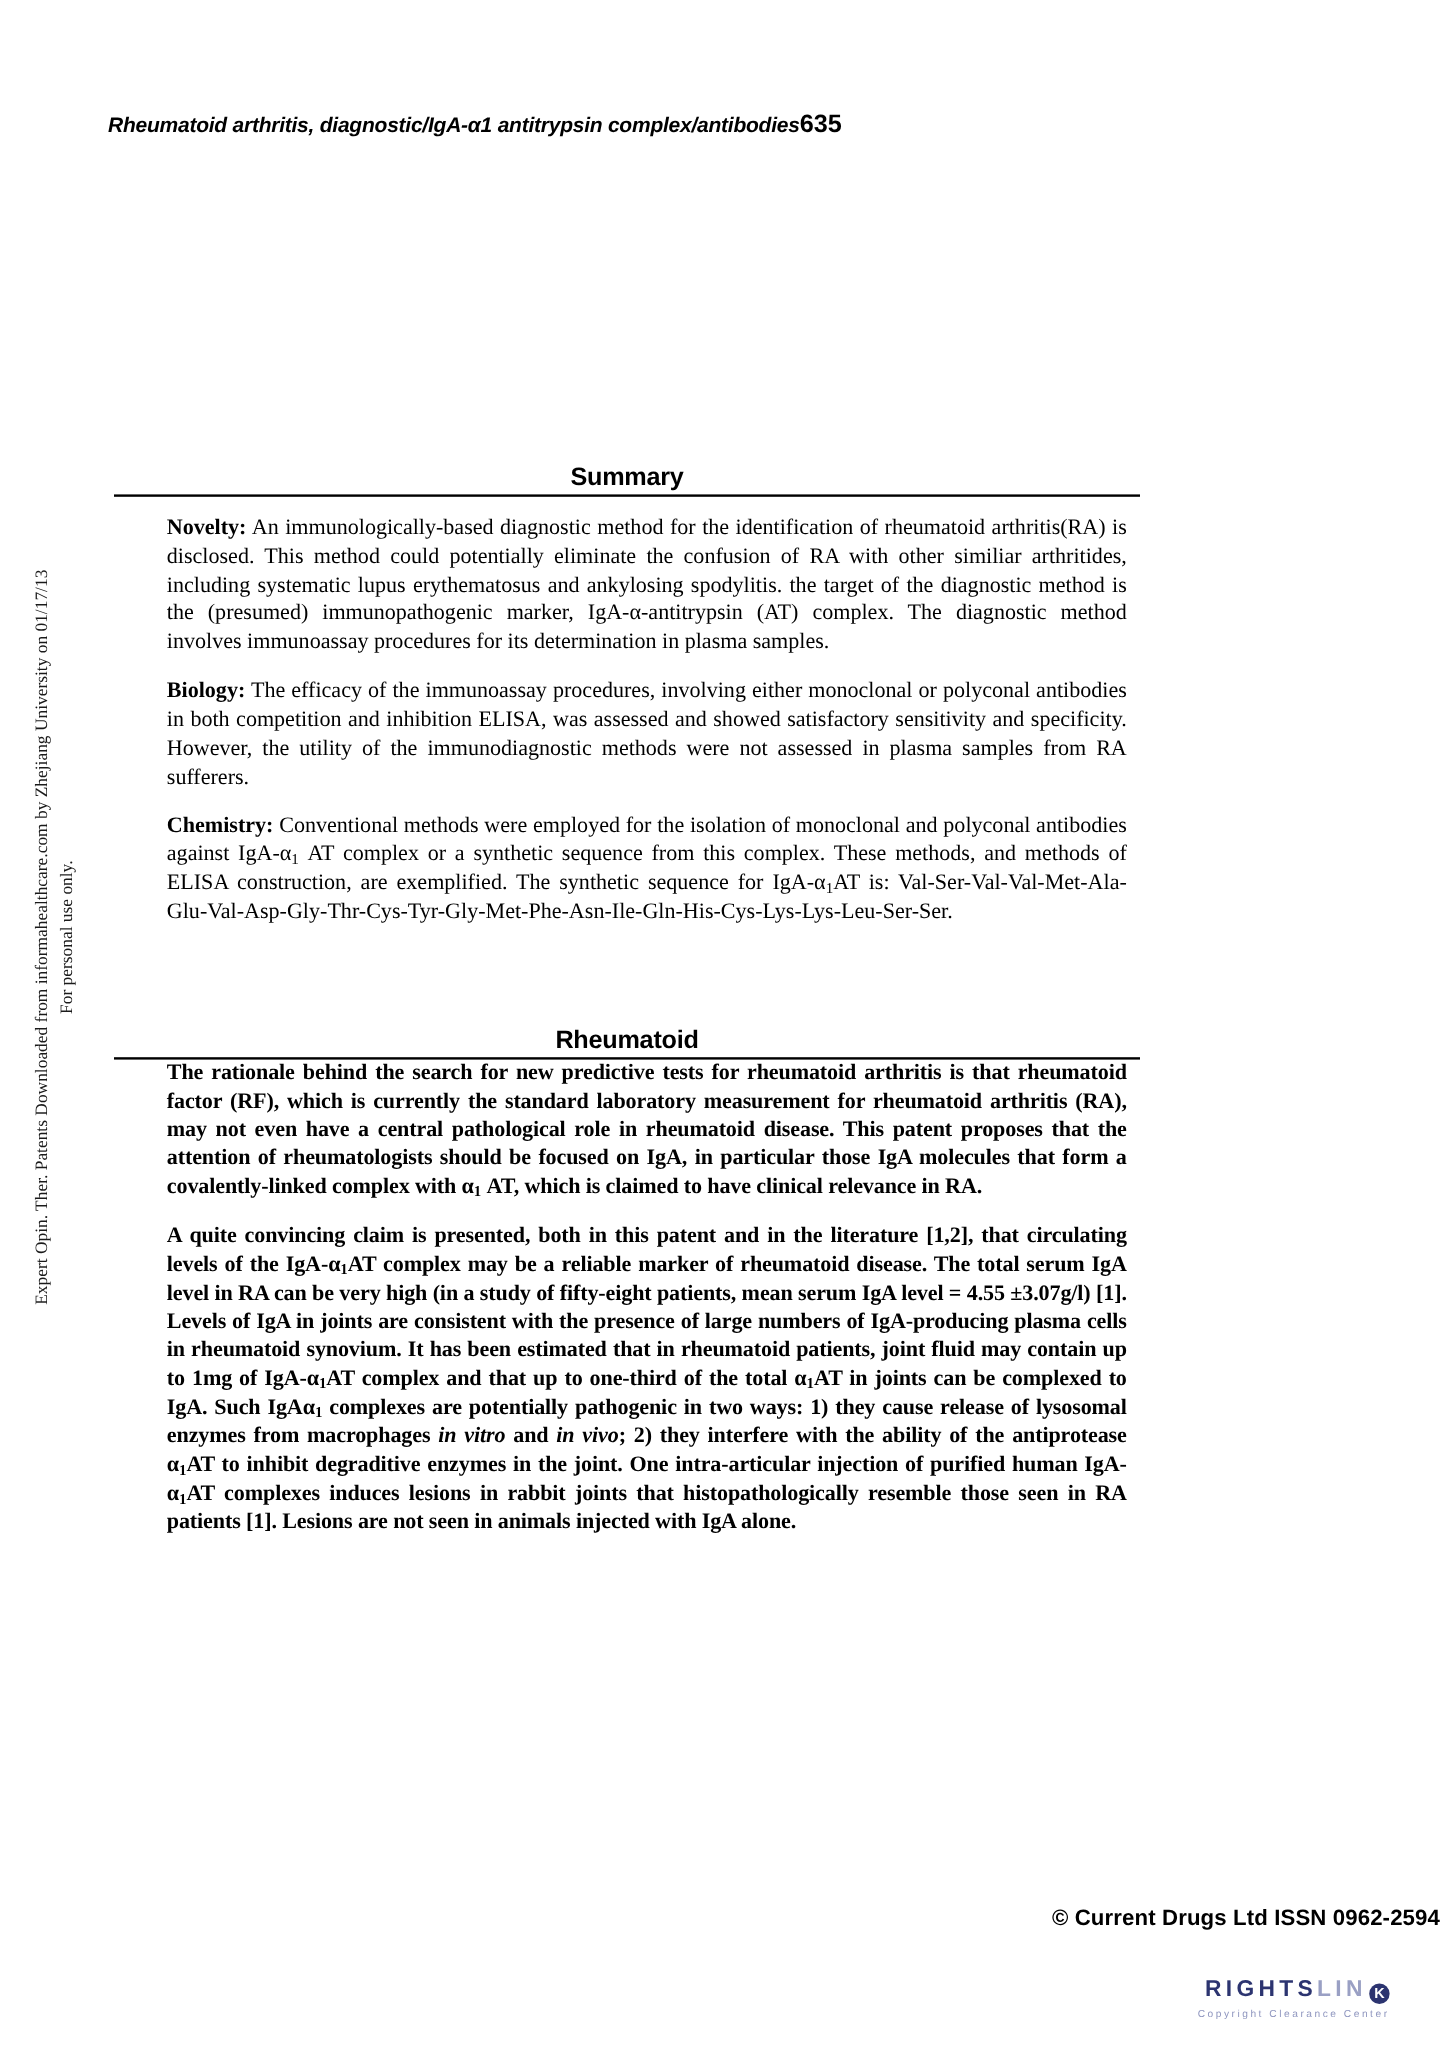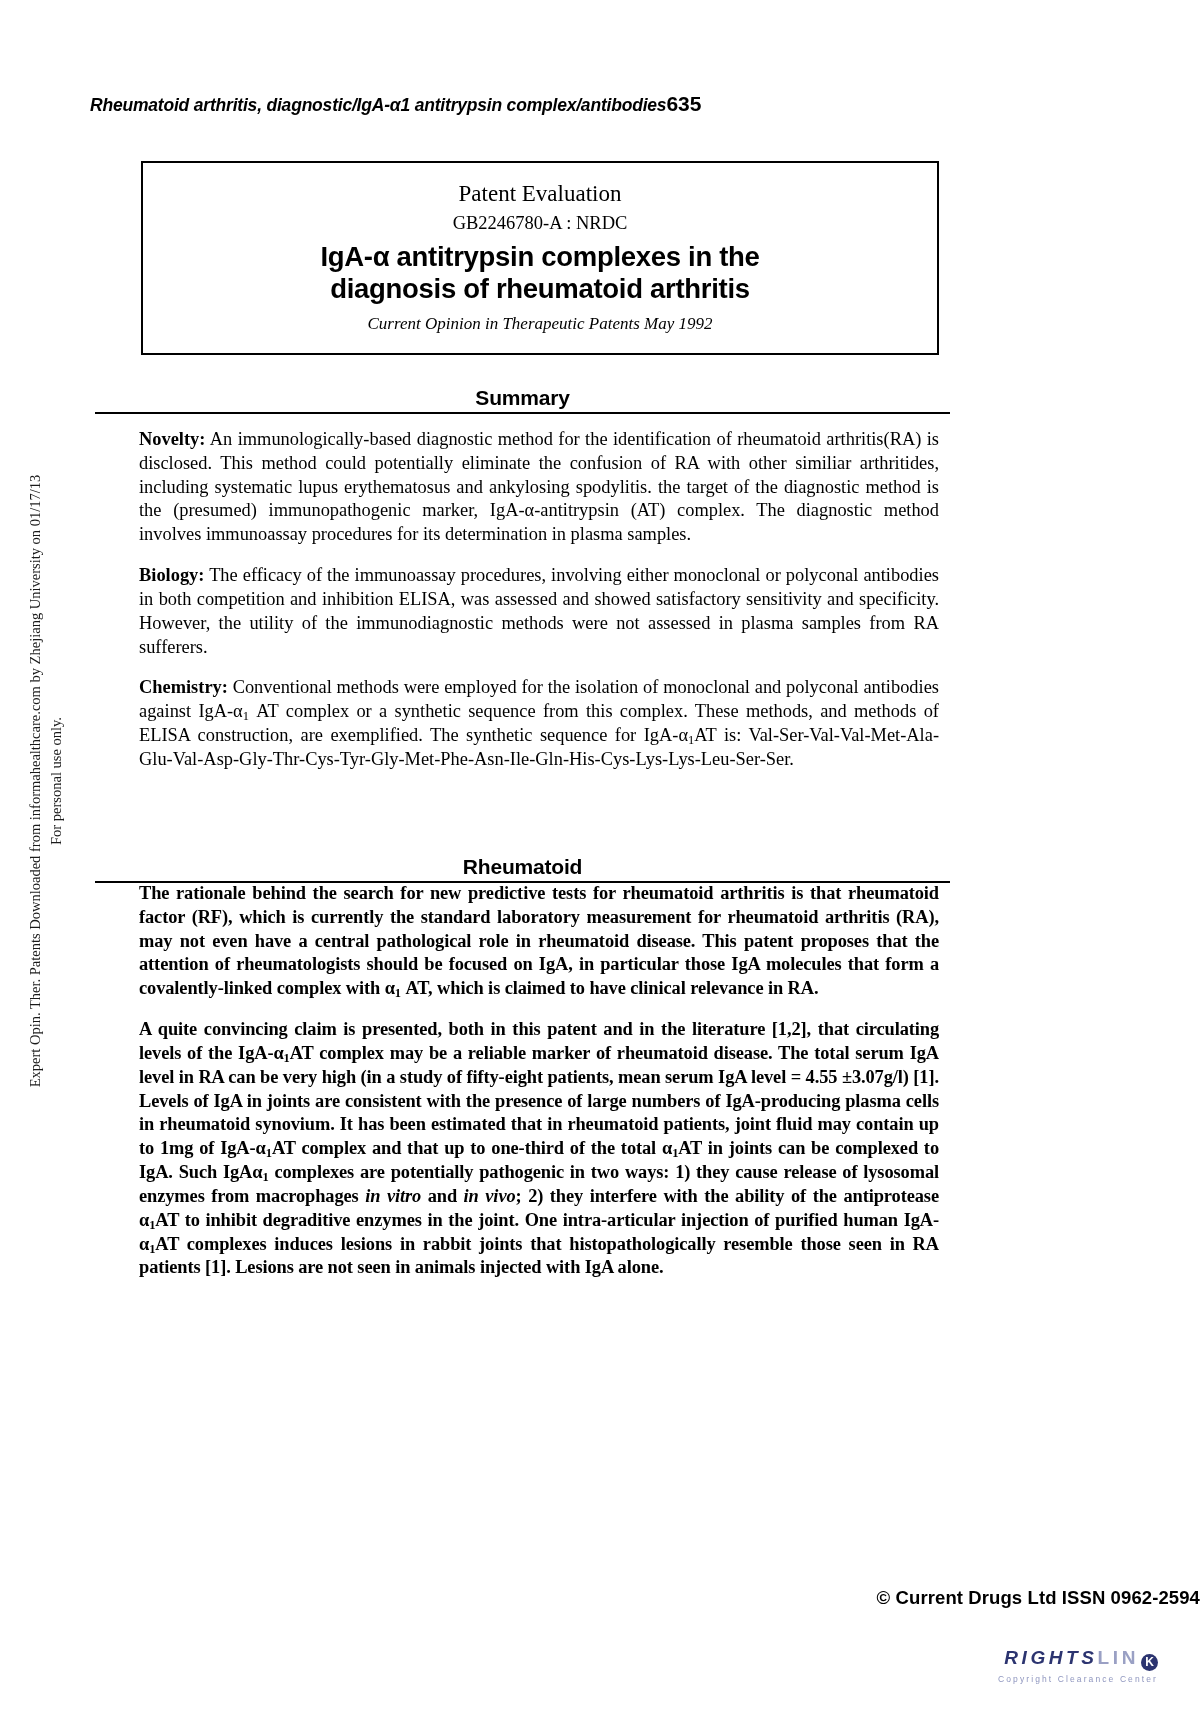--- a/index.html
+++ b/index.html
@@ -174,21 +174,21 @@
     text-align: right;
     line-height: 1;
   }
   .rl-word {
     font-family: "Liberation Sans", sans-serif;
     font-weight: bold;
     font-size: 19px;
     letter-spacing: 3.6px;
     white-space: nowrap;
   }
-  .rl-dark { color: #2c3470; font-style: italic; }
+  .rl-dark { color: #2c3470; }
   .rl-light { color: #9aa0c4; }
   .rl-mark {
     display: inline-block;
     width: 17px;
     height: 17px;
     border-radius: 50%;
     background: #2c3470;
     color: #ffffff;
     font-size: 12px;
     line-height: 17px;
@@ -215,29 +215,20 @@
   <div class="runhead">
     <div class="runhead-title">Rheumatoid arthritis, diagnostic/IgA-α1 antitrypsin complex/antibodies</div>
     <div class="runhead-page">635</div>
   </div>
 
   <div class="sidestamp">
     <span>Expert Opin. Ther. Patents Downloaded from informahealthcare.com by Zhejiang University on 01/17/13</span>
     <span>For personal use only.</span>
   </div>
 
-  <div class="titlebox">
-    <div class="tb-kicker">Patent Evaluation</div>
-    <div class="tb-patnum">GB2246780-A : NRDC</div>
-    <div class="tb-title">
-      <span>IgA-α antitrypsin complexes in the</span><br>
-      <span>diagnosis of rheumatoid arthritis</span>
-    </div>
-    <div class="tb-source">Current Opinion in Therapeutic Patents May 1992</div>
-  </div>
 
   <div class="section-head" style="top:386px;">
     <span class="sh-label">Summary</span>
     <span class="sh-rule"></span>
   </div>
 
   <div class="body-block" style="top:428px;">
     <p class="para"><span class="lead">Novelty:</span><span> An immunologically-based diagnostic method for the identification of rheumatoid arthritis(RA) is disclosed. This method could potentially eliminate the confusion of RA with other similiar arthritides, including systematic lupus erythematosus and ankylosing spodylitis. the target of the diagnostic method is the (presumed) immunopathogenic marker, IgA-α-antitrypsin (AT) complex. The diagnostic method involves immunoassay procedures for its determination in plasma samples.</span></p>
     <p class="para"><span class="lead">Biology:</span><span> The efficacy of the immunoassay procedures, involving either monoclonal or polyconal antibodies in both competition and inhibition ELISA, was assessed and showed satisfactory sensitivity and specificity. However, the utility of the immunodiagnostic methods were not assessed in plasma samples from RA sufferers.</span></p>
     <p class="para"><span class="lead">Chemistry:</span><span><span> Conventional methods were employed for the isolation of monoclonal and polyconal antibodies against IgA-α<sub>1</sub> AT complex or a synthetic sequence from this complex. These methods, and methods of ELISA construction, are exemplified. The synthetic sequence for IgA-α<sub>1</sub>AT is: Val-Ser-Val-Val-Met-Ala-Glu-Val-Asp-Gly-Thr-Cys-Tyr-Gly-Met-Phe-Asn-Ile-Gln-His-Cys-Lys-Lys-Leu-Ser-Ser.</span></span></p>

